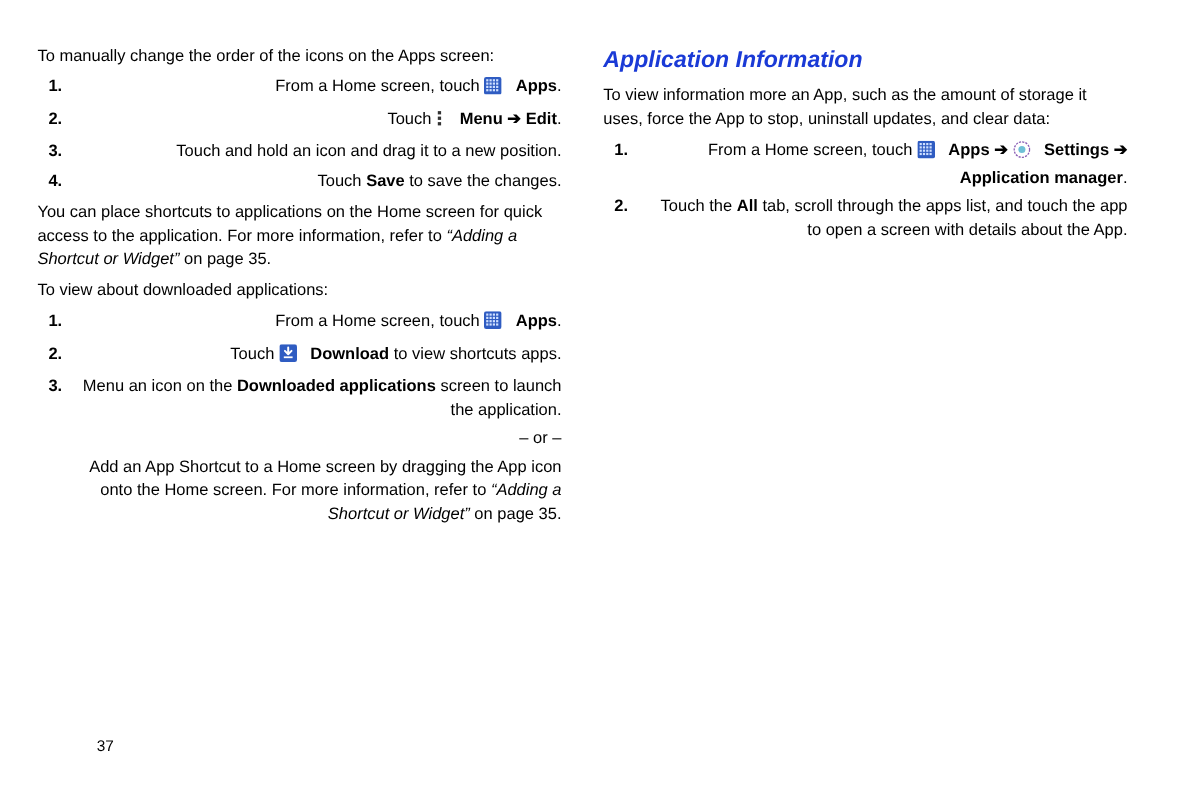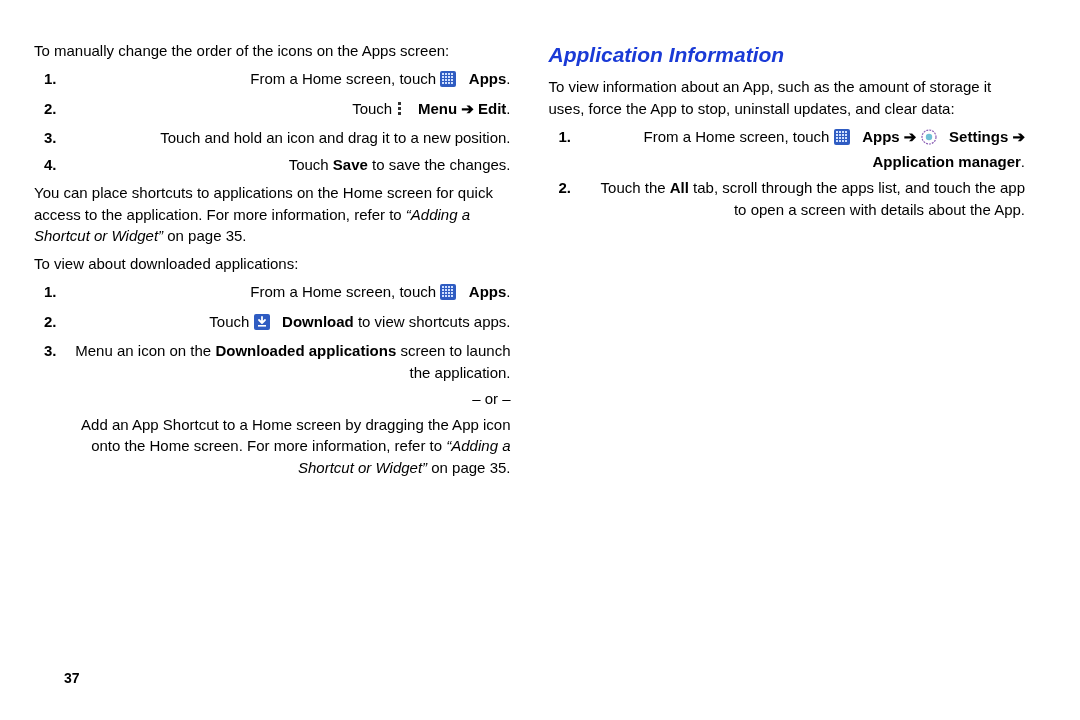--- a/index.html
+++ b/index.html
@@ -62,24 +62,23 @@
   }
   .inline-icon {
     display: inline-block;
     vertical-align: -3px;
   }
   .arrow {
     font-weight: bold;
   }
   .pagenum {
     position: absolute;
-    left: 64px;
+    left: 88px;
     bottom: 32px;
     font-size: 14px;
-    font-weight: bold;
   }
 </style>
 </head>
 <body>
 
 <svg width="0" height="0" style="position:absolute">
   <defs>
     <g id="ico-apps">
       <rect x="0" y="0" width="16" height="16" rx="2" fill="#2f5cc2"></rect>
       <g fill="#cfe0ff">
@@ -178,21 +177,21 @@
         <div class="indent" style="padding-left:0;">– or –</div>
         <div>
           <span>Add an App Shortcut to a Home screen by dragging the App icon onto the Home screen. For more information, refer to </span><span class="ital">“Adding a Shortcut or Widget”</span><span> on page 35.</span>
         </div>
       </li>
     </ol>
   </div>
 
   <div class="col">
     <div class="heading">Application Information</div>
-    <p class="body">To view information about an App, such as the amount of storage it uses, force the App to stop, uninstall updates, and clear data:</p>
+    <p class="body">To view information more an App, such as the amount of storage it uses, force the App to stop, uninstall updates, and clear data:</p>
 
     <ol class="steps">
       <li>
         <span>From a Home screen, touch </span>
         <span class="inline-icon"><svg width="16" height="16">
               <use href="#ico-apps"></use>
             </svg></span>
         <span>&nbsp;</span>
         <span class="bold">Apps </span><span class="arrow bold">➔ </span>
         <span class="inline-icon"><svg width="16" height="16">

